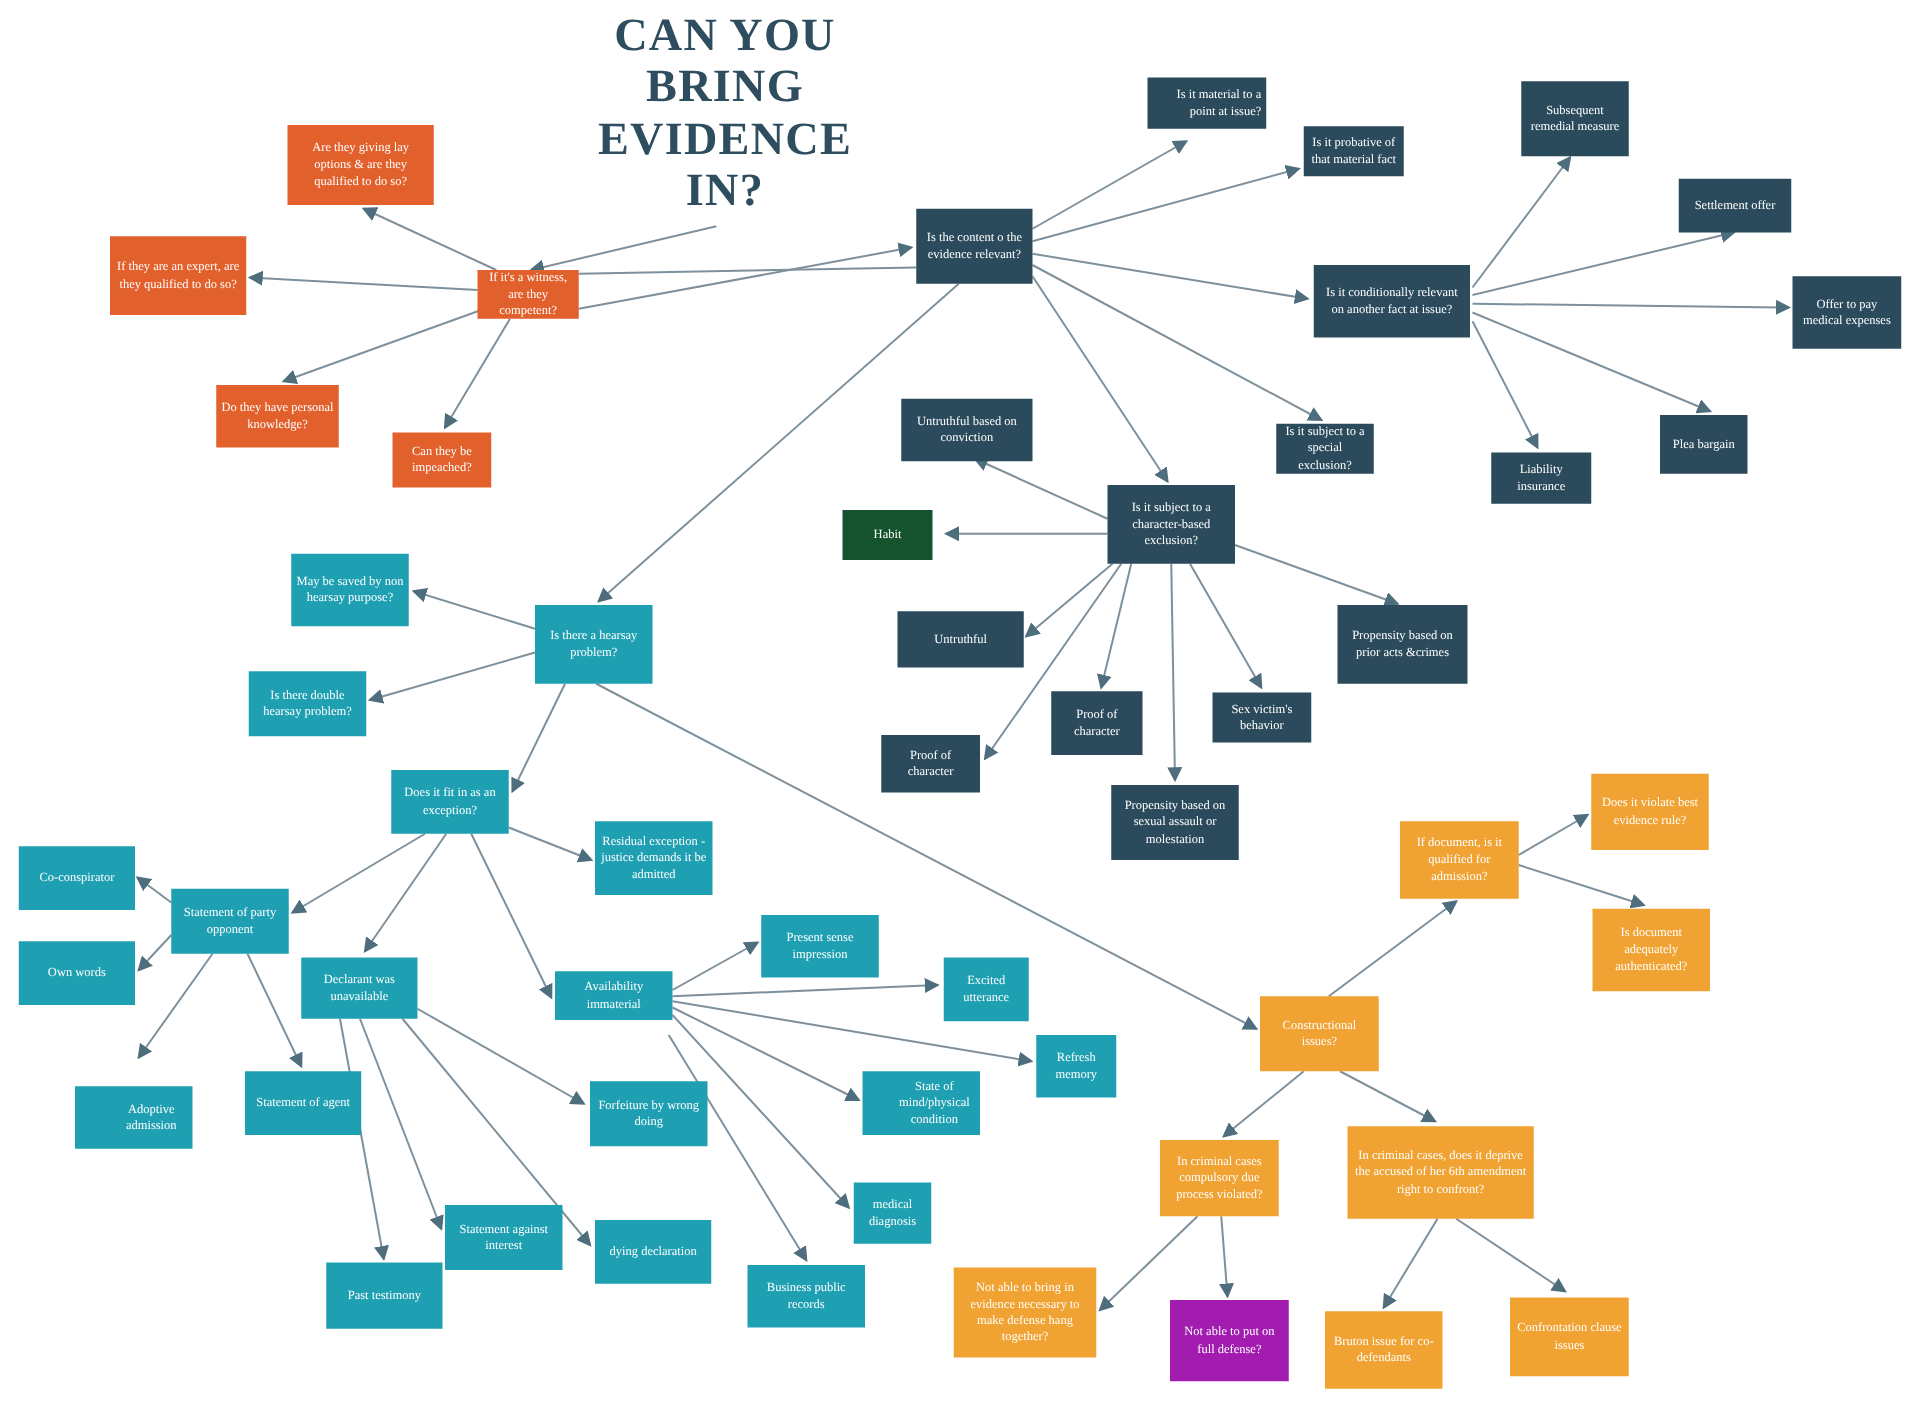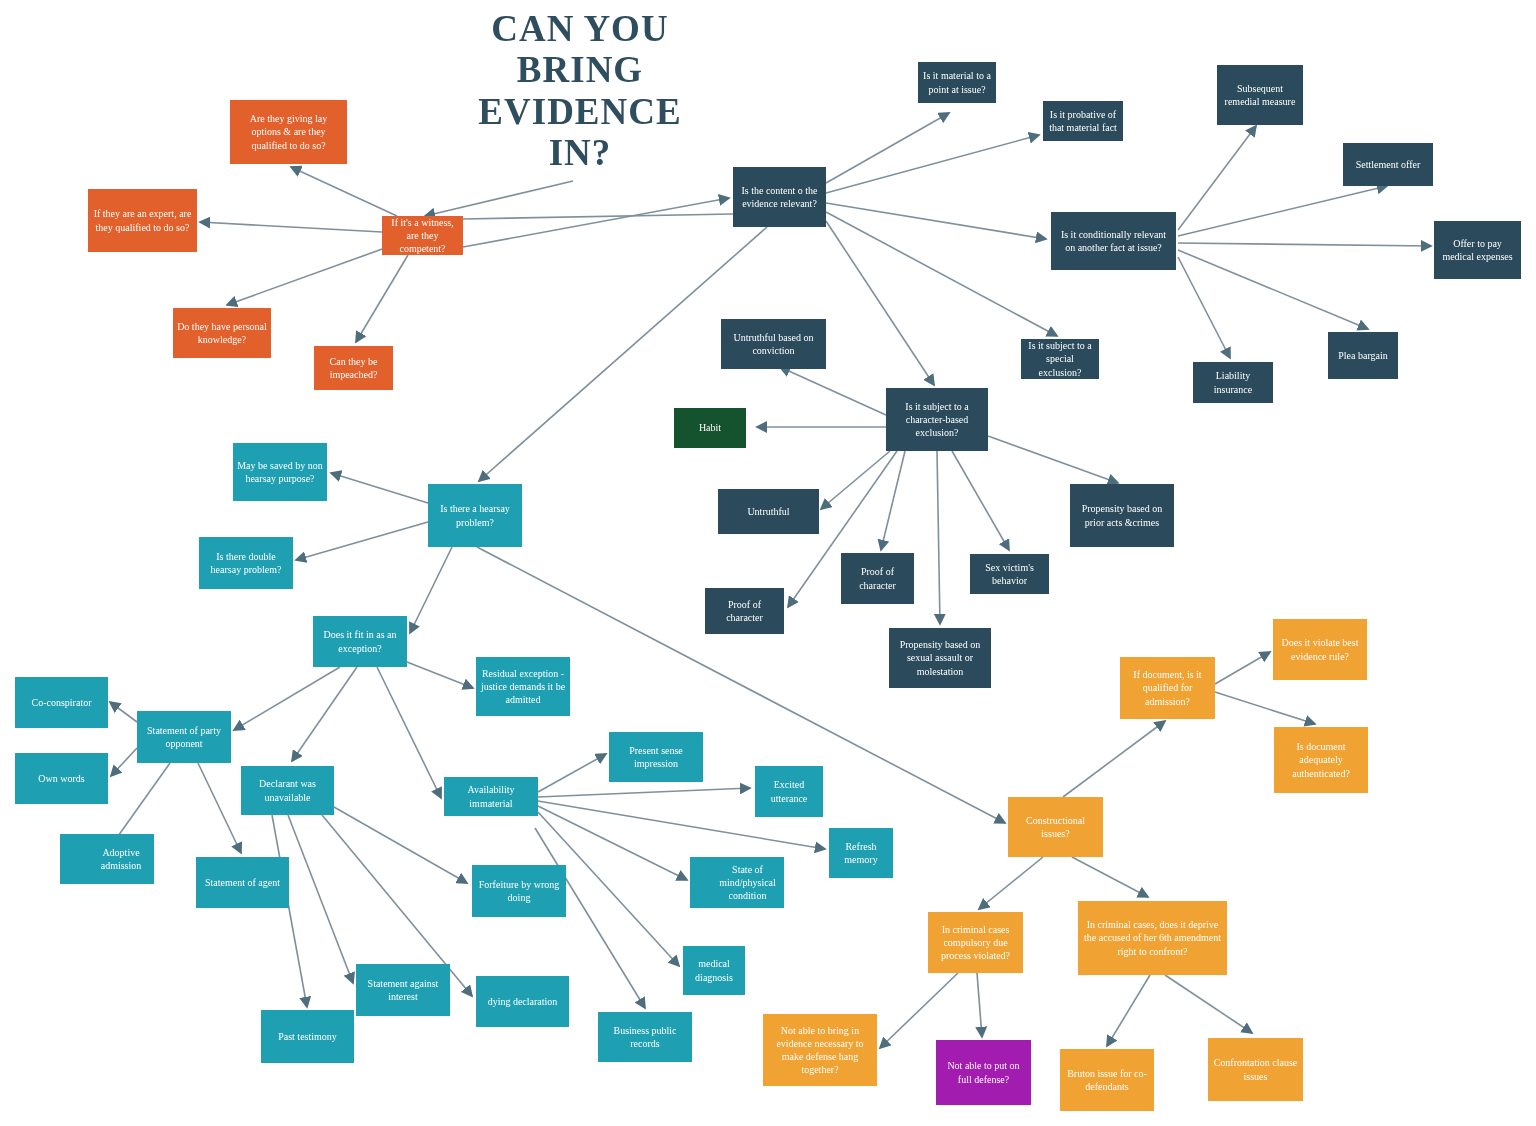--- a/index.html
+++ b/index.html
@@ -97,21 +97,21 @@
     </div>
     <div class="node" style="left: 314px; top: 346px; width: 79px; height: 44px; background: rgb(226, 96, 44); color: rgb(255, 255, 255);">
       <span>Can they be impeached?</span>
     </div>
     <div class="node" style="left: 382px; top: 216px; width: 81px; height: 39px; background: rgb(226, 96, 44); color: rgb(255, 255, 255);">
       <span>If it's a witness, are they competent?</span>
     </div>
     <div class="node" style="left: 733px; top: 167px; width: 93px; height: 60px; background: rgb(43, 75, 92); color: rgb(255, 255, 255);">
       <span>Is the content o the evidence relevant?</span>
     </div>
-    <div class="node" style="left: 918px; top: 62px; width: 78px; height: 41px; background: rgb(43, 75, 92); color: rgb(255, 255, 255);">
+    <div class="node" style="left: 918px; top: 62px; width: 95px; height: 41px; background: rgb(43, 75, 92); color: rgb(255, 255, 255); text-align: right;">
       <span>Is it material to a point at issue?</span>
     </div>
     <div class="node" style="left: 1043px; top: 101px; width: 80px; height: 40px; background: rgb(43, 75, 92); color: rgb(255, 255, 255);">
       <span>Is it probative of that material fact</span>
     </div>
     <div class="node" style="left: 1051px; top: 212px; width: 125px; height: 58px; background: rgb(43, 75, 92); color: rgb(255, 255, 255);">
       <span>Is it conditionally relevant on another fact at issue?</span>
     </div>
     <div class="node" style="left: 1217px; top: 65px; width: 86px; height: 60px; background: rgb(43, 75, 92); color: rgb(255, 255, 255);">
       <span>Subsequent remedial measure</span>
@@ -175,21 +175,21 @@
     </div>
     <div class="node" style="left: 137px; top: 711px; width: 94px; height: 52px; background: rgb(31, 160, 178); color: rgb(255, 255, 255);">
       <span>Statement of party opponent</span>
     </div>
     <div class="node" style="left: 15px; top: 677px; width: 93px; height: 51px; background: rgb(31, 160, 178); color: rgb(255, 255, 255);">
       <span>Co-conspirator</span>
     </div>
     <div class="node" style="left: 15px; top: 753px; width: 93px; height: 51px; background: rgb(31, 160, 178); color: rgb(255, 255, 255);">
       <span>Own words</span>
     </div>
-    <div class="node" style="left: 60px; top: 834px; width: 94px; height: 50px; background: rgb(31, 160, 178); color: rgb(255, 255, 255); padding-left: 32px;">
+    <div class="node" style="left: 60px; top: 869px; width: 94px; height: 50px; background: rgb(31, 160, 178); color: rgb(255, 255, 255); padding-left: 32px;">
       <span>Adoptive admission</span>
     </div>
     <div class="node" style="left: 196px; top: 857px; width: 93px; height: 51px; background: rgb(31, 160, 178); color: rgb(255, 255, 255);">
       <span>Statement of agent</span>
     </div>
     <div class="node" style="left: 241px; top: 766px; width: 93px; height: 49px; background: rgb(31, 160, 178); color: rgb(255, 255, 255);">
       <span>Declarant was unavailable</span>
     </div>
     <div class="node" style="left: 444px; top: 777px; width: 94px; height: 39px; background: rgb(31, 160, 178); color: rgb(255, 255, 255); text-align: center;">
       <span>Availability immaterial</span>

